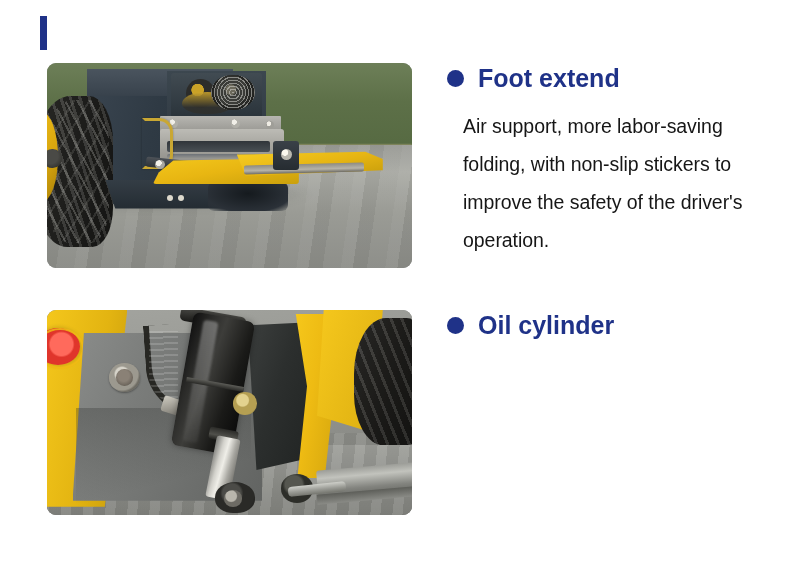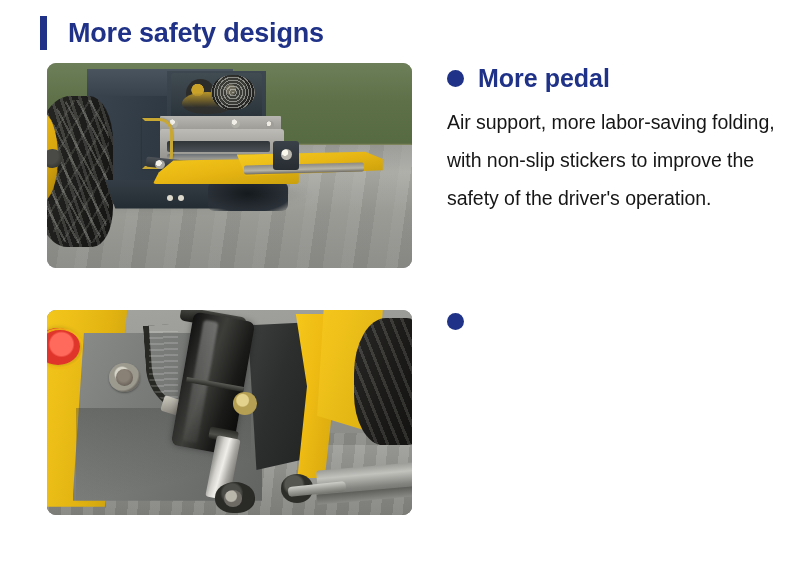--- a/index.html
+++ b/index.html
@@ -85,21 +85,21 @@
     font-weight: bold;
     color: #1f3288;
     line-height: 1;
     white-space: nowrap;
   }
   .row-2 .feature-heading { margin-bottom: 16px; }
   .feature-body {
     font-size: 19.5px;
     line-height: 38px;
     color: #161616;
-    margin: 0;
+    margin: 16px;
   }
   .row-1 .feature-body { letter-spacing: -0.05px; }
 
   
   .p1-sky {
     position: absolute; left: 0; top: 0; width: 100%; height: 42%;
     background: linear-gradient(180deg,#6d7f58 0%,#5d7048 45%,#566a42 100%);
   }
   .p1-hedge {
     position: absolute; left: 55%; top: 0; width: 45%; height: 44%;
@@ -461,21 +461,20 @@
     position: absolute; left: 64%; top: 80%; width: 9%; height: 14%;
     border-radius: 50%;
     background: radial-gradient(circle at 40% 36%, #55564f 0 32%, #2d2e29 42% 100%);
   }
 </style>
 </head>
 <body>
 
 <div class="page-heading">
   <div class="accent-bar"></div>
-  <div class="page-title">More safety designs</div>
 </div>
 
 <div class="feature-row row-1">
 
   <div class="photo">
     <div class="p1-sky"></div>
     <div class="p1-hedge"></div>
     <div class="p1-horizon"></div>
     <div class="p1-ground"></div>
     <div class="p1-ground-bands"></div>
@@ -509,21 +508,21 @@
     <div class="p1-pedal-plate"></div>
     <div class="p1-pedal-deck"></div>
     <div class="p1-pedal-slot"></div>
     <div class="p1-pedal-bracket"></div>
     <div class="p1-bracket-bolt"></div>
   </div>
 
   <div class="feature-text">
     <div class="feature-heading">
       <span class="bullet-dot"></span>
-      <span class="feature-heading-label">More pedal</span>
+      <span class="feature-heading-label">Foot extend</span>
     </div>
     <p class="feature-body">Air support, more labor-saving folding, with non-slip stickers to improve the safety of the driver's operation.</p>
   </div>
 </div>
 
 <div class="feature-row row-2">
 
   <div class="photo">
     <div class="p2-bg"></div>
     <div class="p2-ground"></div>
@@ -553,15 +552,16 @@
     <div class="p2-rod-end-bolt"></div>
     <div class="p2-rail"></div>
     <div class="p2-rail-edge"></div>
     <div class="p2-pin-knob"></div>
     <div class="p2-pin-h"></div>
   </div>
 
   <div class="feature-text">
     <div class="feature-heading">
       <span class="bullet-dot"></span>
+      <span class="feature-heading-label">Oil cylinder</span>
     </div>
   </div>
 </div>
 
 </body></html>

